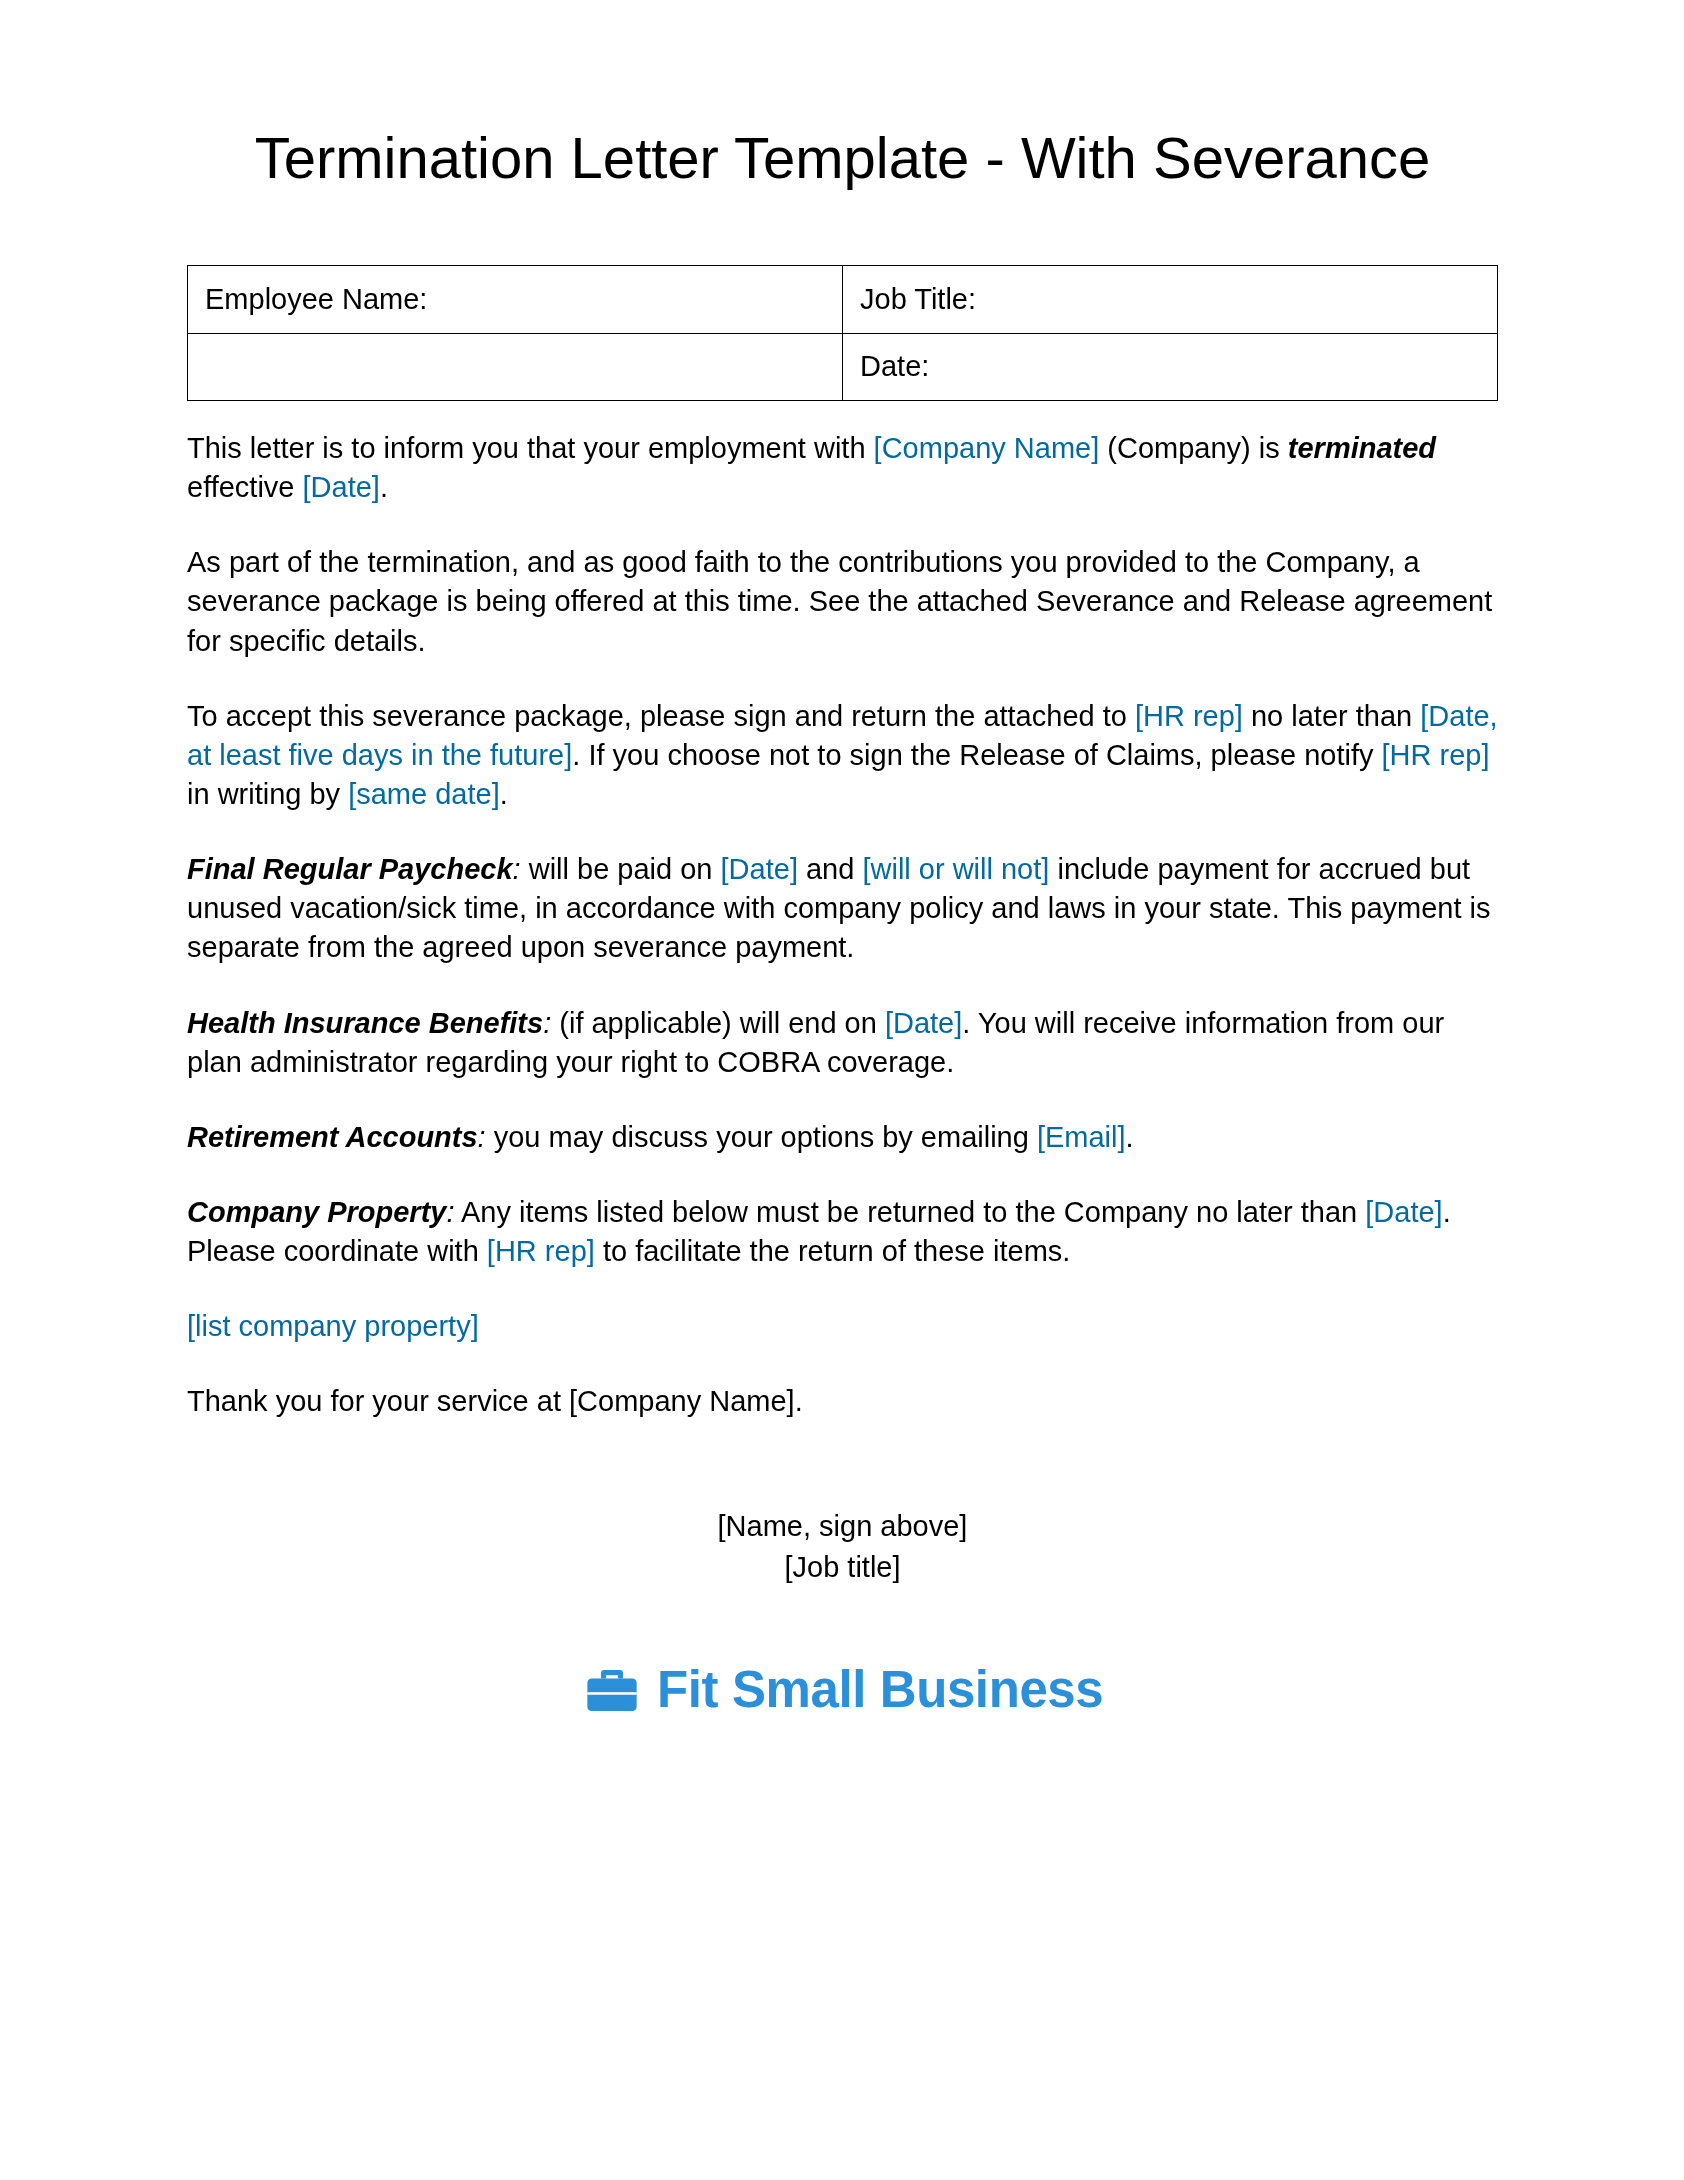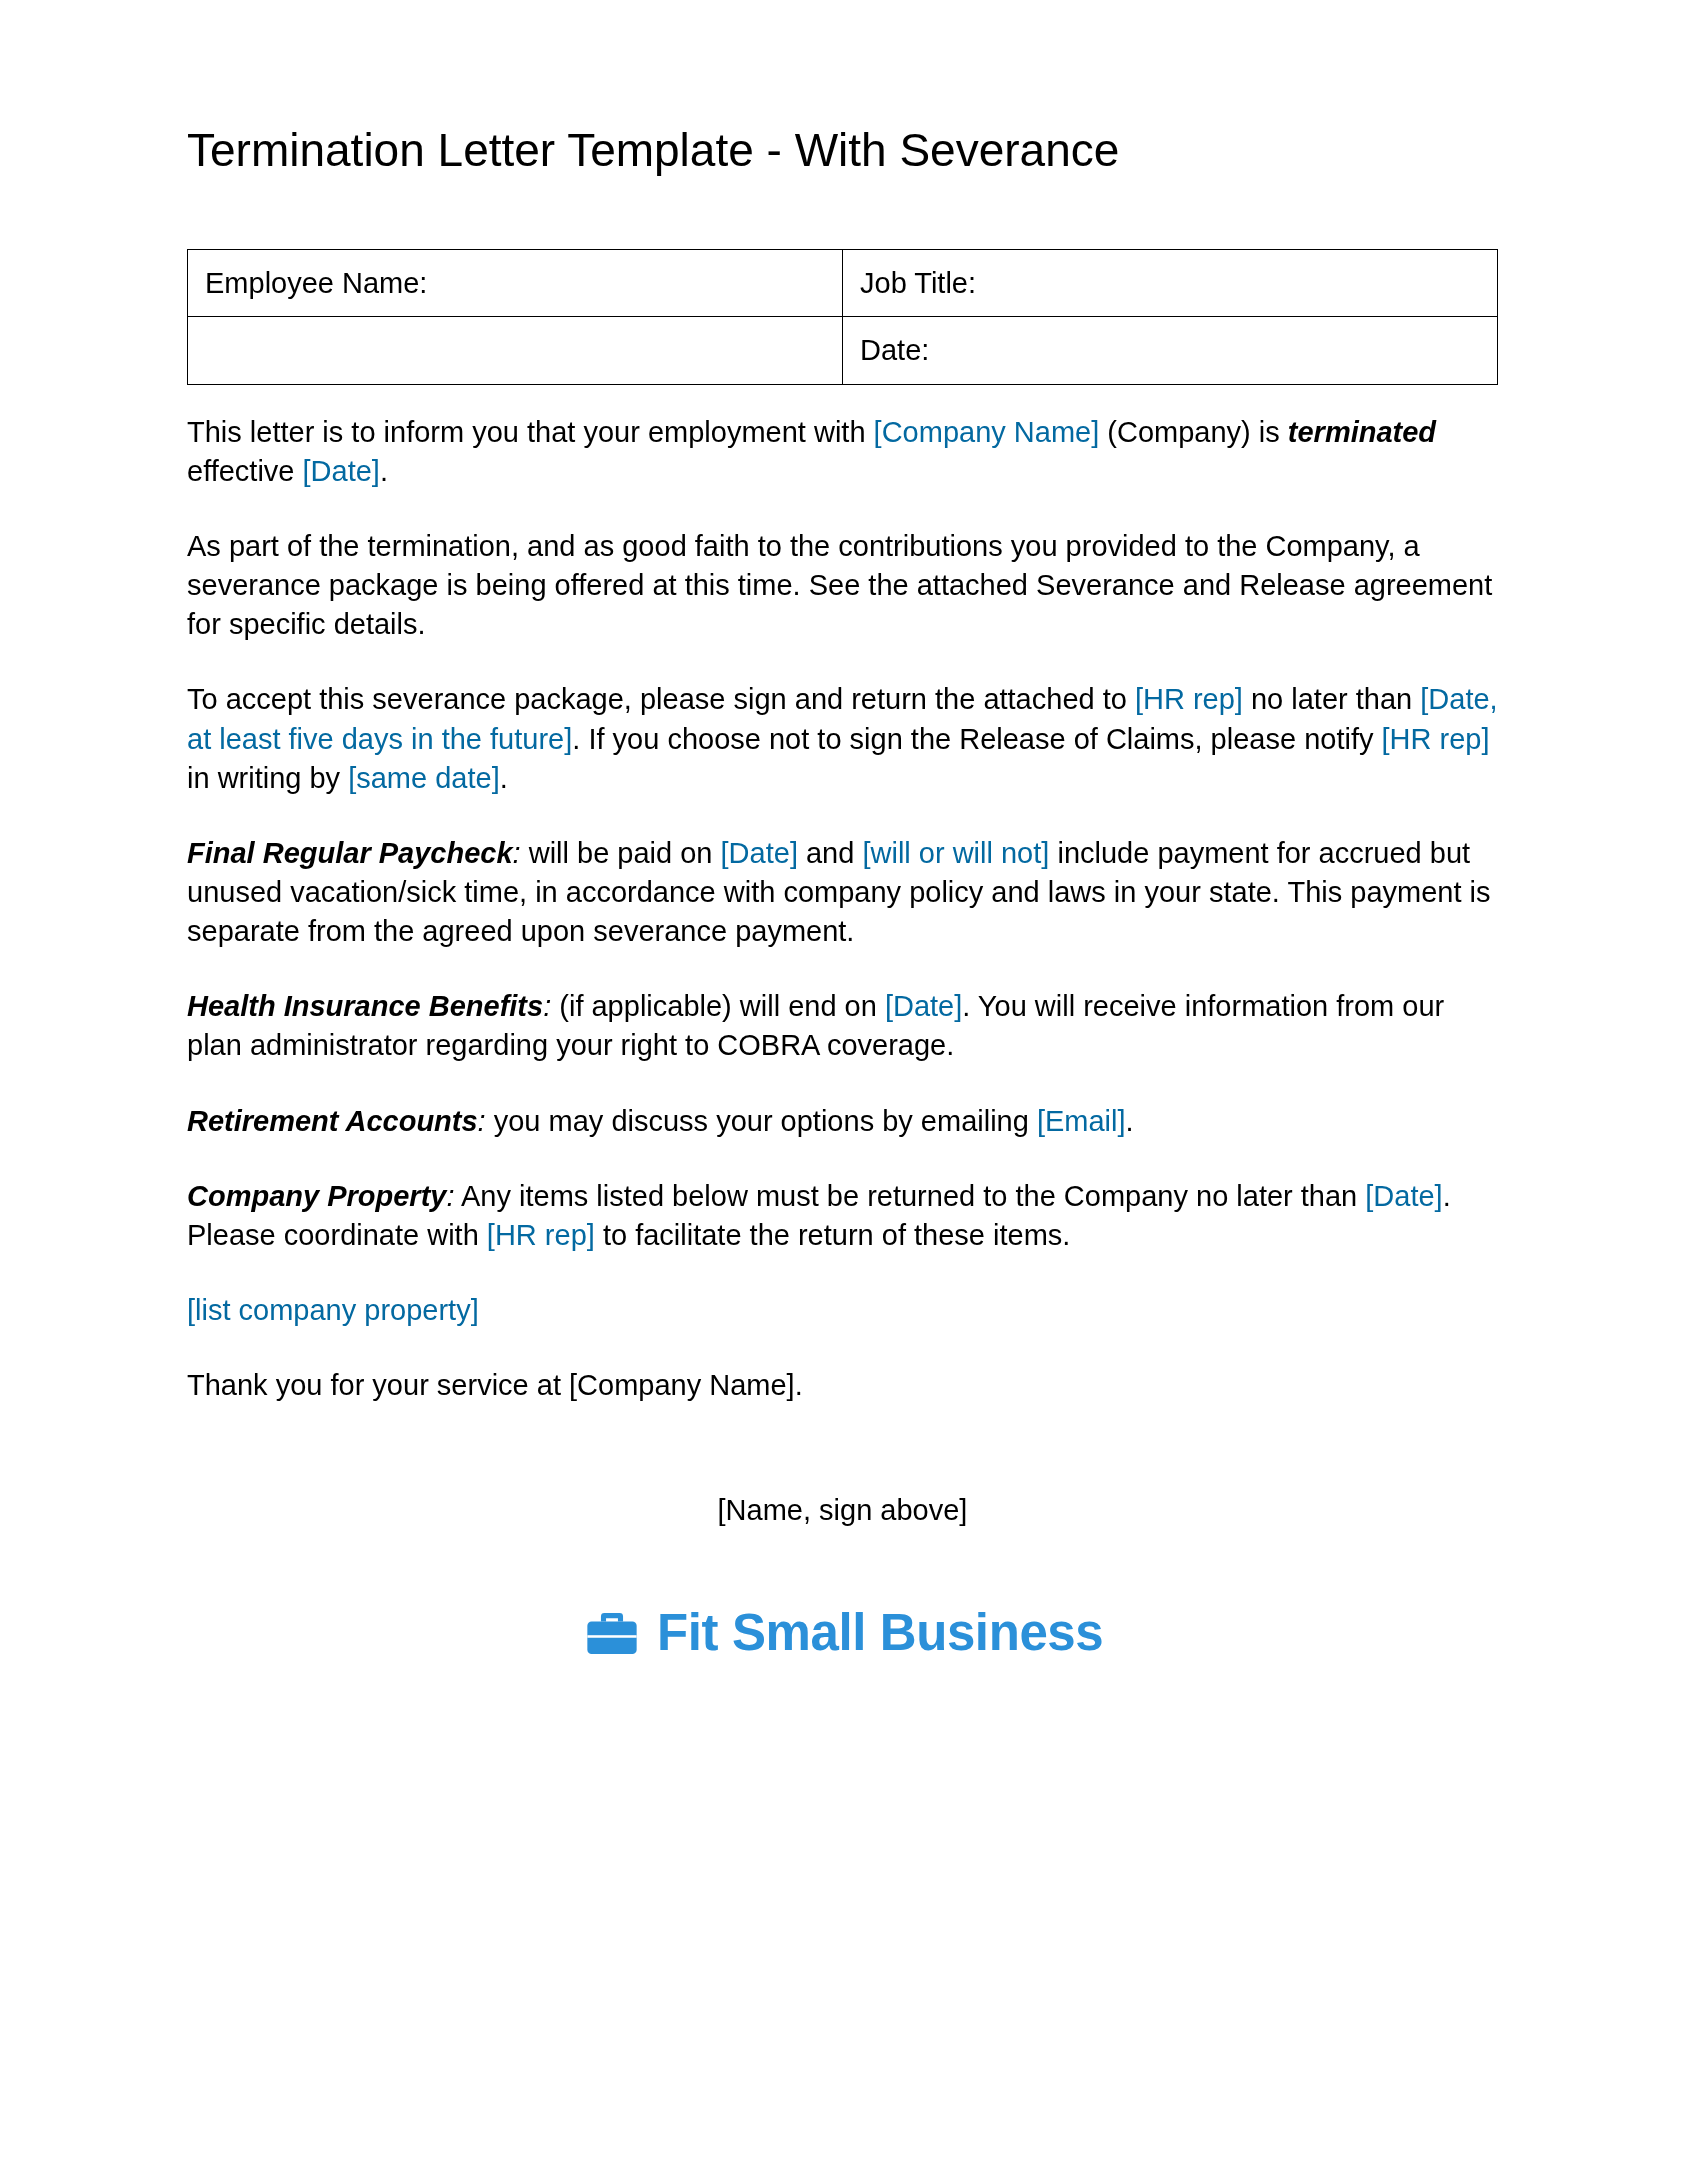--- a/index.html
+++ b/index.html
@@ -7,21 +7,22 @@
       font-family: Arial, Helvetica, sans-serif;
       background: #fff;
       color: #000;
       width: 1685px;
       height: 2181px;
       padding: 119px 187px 68px 187px;
       font-size: 29px;
       line-height: 1.35;
     }
     h1 {
-      font-size: 46px;
+      text-align: center;
+      font-size: 58px;
       font-weight: 400;
       margin-bottom: 68px;
     }
     table {
       width: 100%;
       border-collapse: collapse;
       margin-bottom: 28px;
     }
     td {
       border: 1.7px solid #000;
@@ -94,20 +95,21 @@
 <p>
   <span class="bolditalic">Company Property</span><span class="italic">:</span><span> Any items listed below must be returned to the Company no later than </span><span class="red">[Date]</span><span>. Please coordinate with </span><span class="red">[HR rep]</span><span> to facilitate the return of these items.</span>
 </p>
 
 <p class="red">[list company property]</p>
 
 <p style="margin-top:28px;">Thank you for your service at [Company Name].</p>
 
 <div class="sig-block">
   <div>[Name, sign above]</div>
+  <div>[Job title]</div>
 </div>
 
 <div class="logo">
   <svg class="briefcase-icon" viewBox="0 0 70 60">
     <path fill="#2b90d9" d="M26 6 h18 a4 4 0 0 1 4 4 v6 h-6 v-4 h-14 v4 h-6 v-6 a4 4 0 0 1 4-4 z"></path>
     <rect fill="#2b90d9" x="6" y="16" width="58" height="38" rx="5"></rect>
     <rect fill="#fff" x="6" y="32" width="58" height="3"></rect>
   </svg>
   <span class="logo-text">Fit Small Business</span>
 </div>

